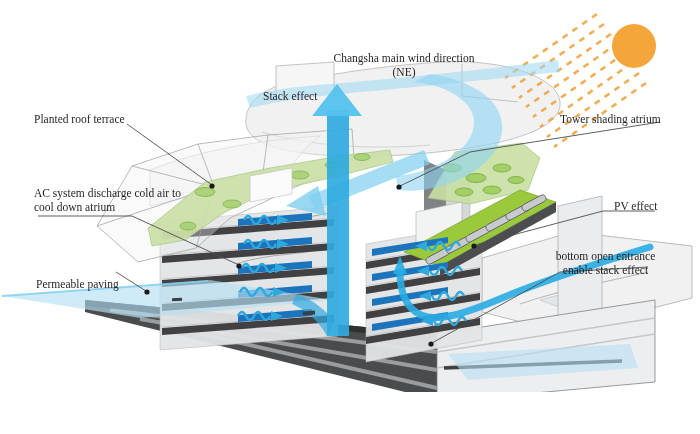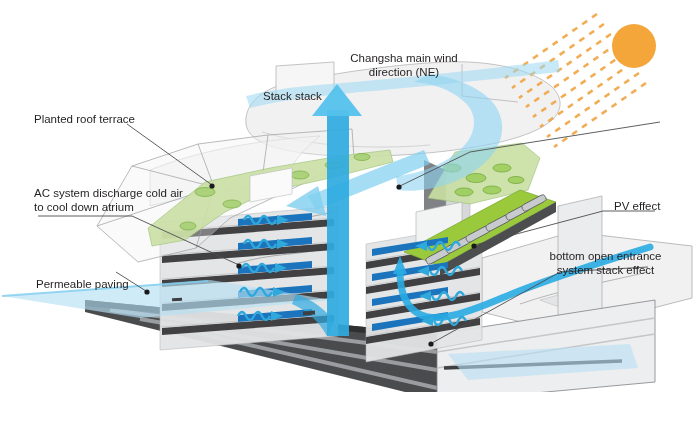--- a/index.html
+++ b/index.html
@@ -1,17 +1,17 @@
 <!DOCTYPE html>
 <html><head>
 <meta charset="utf-8">
 <style>
   html,body{margin:0;padding:0;background:#ffffff;}
   #stage{position:relative;width:700px;height:392px;background:#ffffff;overflow:hidden;
-         font-family:Liberation Sans, sans-serif;color:#231F20;}
+         font-family:Liberation Serif, serif;color:#231F20;}
   #art{position:absolute;left:0;top:0;}
   .lbl{position:absolute;font-size:11.5px;line-height:1.22;color:#231F20;white-space:normal;}
   .c{text-align:center;}
 </style>
 </head>
 <body>
 
 <div id="stage">
 
 <svg id="art" width="700" height="434" viewBox="0 0 700 434">
@@ -214,26 +214,27 @@
     <circle cx="239" cy="266" r="2.6"></circle>
     <circle cx="147" cy="292" r="2.6"></circle>
     <circle cx="399" cy="187" r="2.6"></circle>
     <circle cx="474" cy="246" r="2.6"></circle>
     <circle cx="431" cy="344" r="2.6"></circle>
   </g>
 </svg>
 
 <div class="lbl c" style="left:330px;top:51px;width:148px;">Changsha main wind direction (NE)</div>
 
-<div class="lbl" style="left:263px;top:89px;">Stack stack</div>
+<div class="lbl" style="left:263px;top:89px;">Stack effect</div>
 
 <div class="lbl" style="left:34px;top:112px;">Planted roof terrace</div>
 
 <div class="lbl" style="left:34px;top:186px;width:160px;">AC system discharge cold air to cool down atrium</div>
 
 <div class="lbl" style="left:36px;top:262px;margin-top:15px;">Permeable paving</div>
 
+<div class="lbl" style="left:560px;top:112px;">Tower shading atrium</div>
 
 <div class="lbl" style="left:614px;top:199px;">PV effect</div>
 
-<div class="lbl c" style="left:548px;top:249px;width:115px;">bottom open entrance system stack effect</div>
+<div class="lbl c" style="left:548px;top:249px;width:115px;">bottom open entrance enable stack effect</div>
 
 </div>
 
 </body></html>

